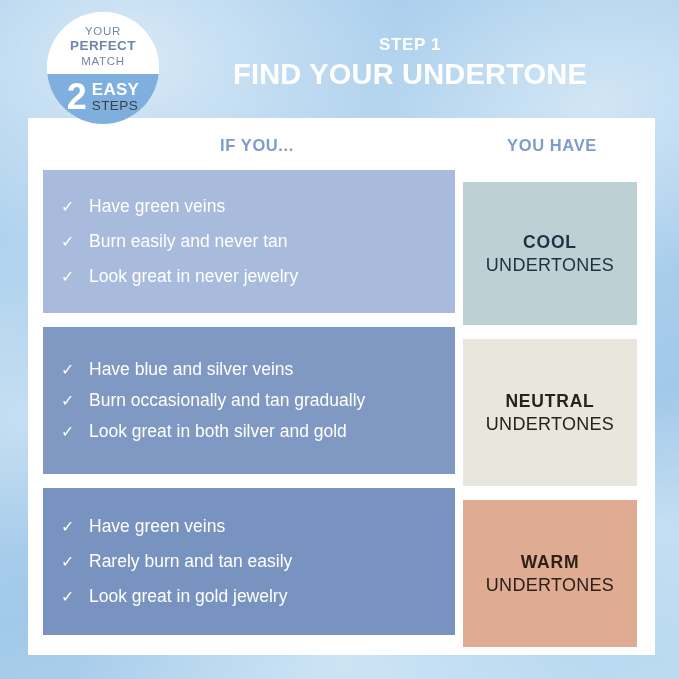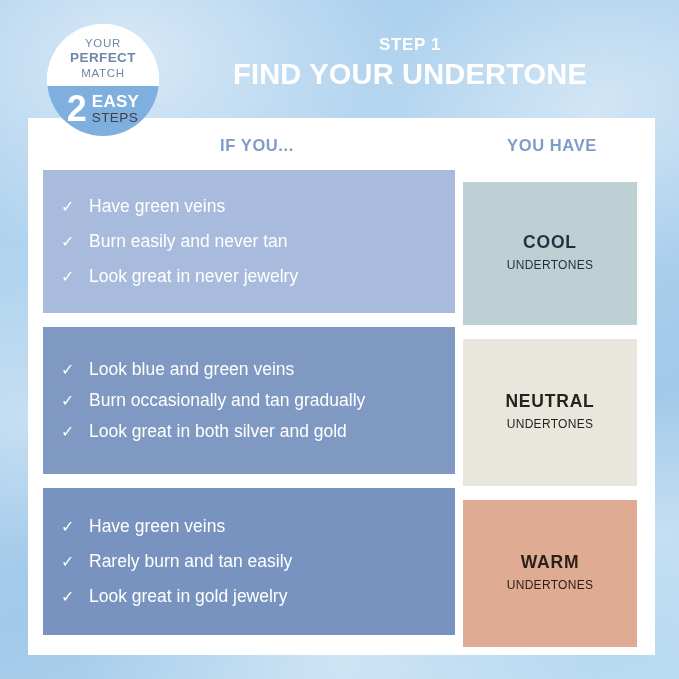--- a/index.html
+++ b/index.html
@@ -51,21 +51,21 @@
     font-weight: bold;
     letter-spacing: 0.2px;
     line-height: 34px;
     margin-top: 2px;
   }
 
   
   #badge {
     position: absolute;
     left: 47px;
-    top: 24px;
+    top: 12px;
     width: 112px;
     height: 112px;
     border-radius: 50%;
     overflow: hidden;
     background: #ffffff;
     z-index: 6;
   }
   #badge-top {
     position: absolute;
     left: 0; top: 0;
@@ -217,21 +217,21 @@
   #row-1 .swatch { background: #e9e7dd; }
   #row-2 .swatch { background: #e0ab93; }
 
   .sw-name {
     font-size: 17.5px;
     font-weight: bold;
     letter-spacing: 0.8px;
     line-height: 23px;
   }
   .sw-sub {
-    font-size: 12px;
+    font-size: 18px;
     letter-spacing: 0.3px;
     line-height: 23px;
   }
   #row-0 .sw-name, #row-0 .sw-sub { color: #1f3040; }
   #row-1 .sw-name, #row-1 .sw-sub { color: #24241f; }
   #row-2 .sw-name, #row-2 .sw-sub { color: #2b2118; }
 </style>
 </head>
 <body>
 
@@ -282,21 +282,21 @@
   <div class="swatch">
     <div class="sw-name">COOL</div>
     <div class="sw-sub">UNDERTONES</div>
   </div>
 </div>
 
 <div class="row" id="row-1">
   <div class="criteria">
     <div class="crit-item">
       <span class="check">✓</span>
-      <span class="crit-text">Look blue and green veins</span>
+      <span class="crit-text">Have blue and silver veins</span>
     </div>
     <div class="crit-item">
       <span class="check">✓</span>
       <span class="crit-text">Burn occasionally and tan gradually</span>
     </div>
     <div class="crit-item">
       <span class="check">✓</span>
       <span class="crit-text">Look great in both silver and gold</span>
     </div>
   </div>

